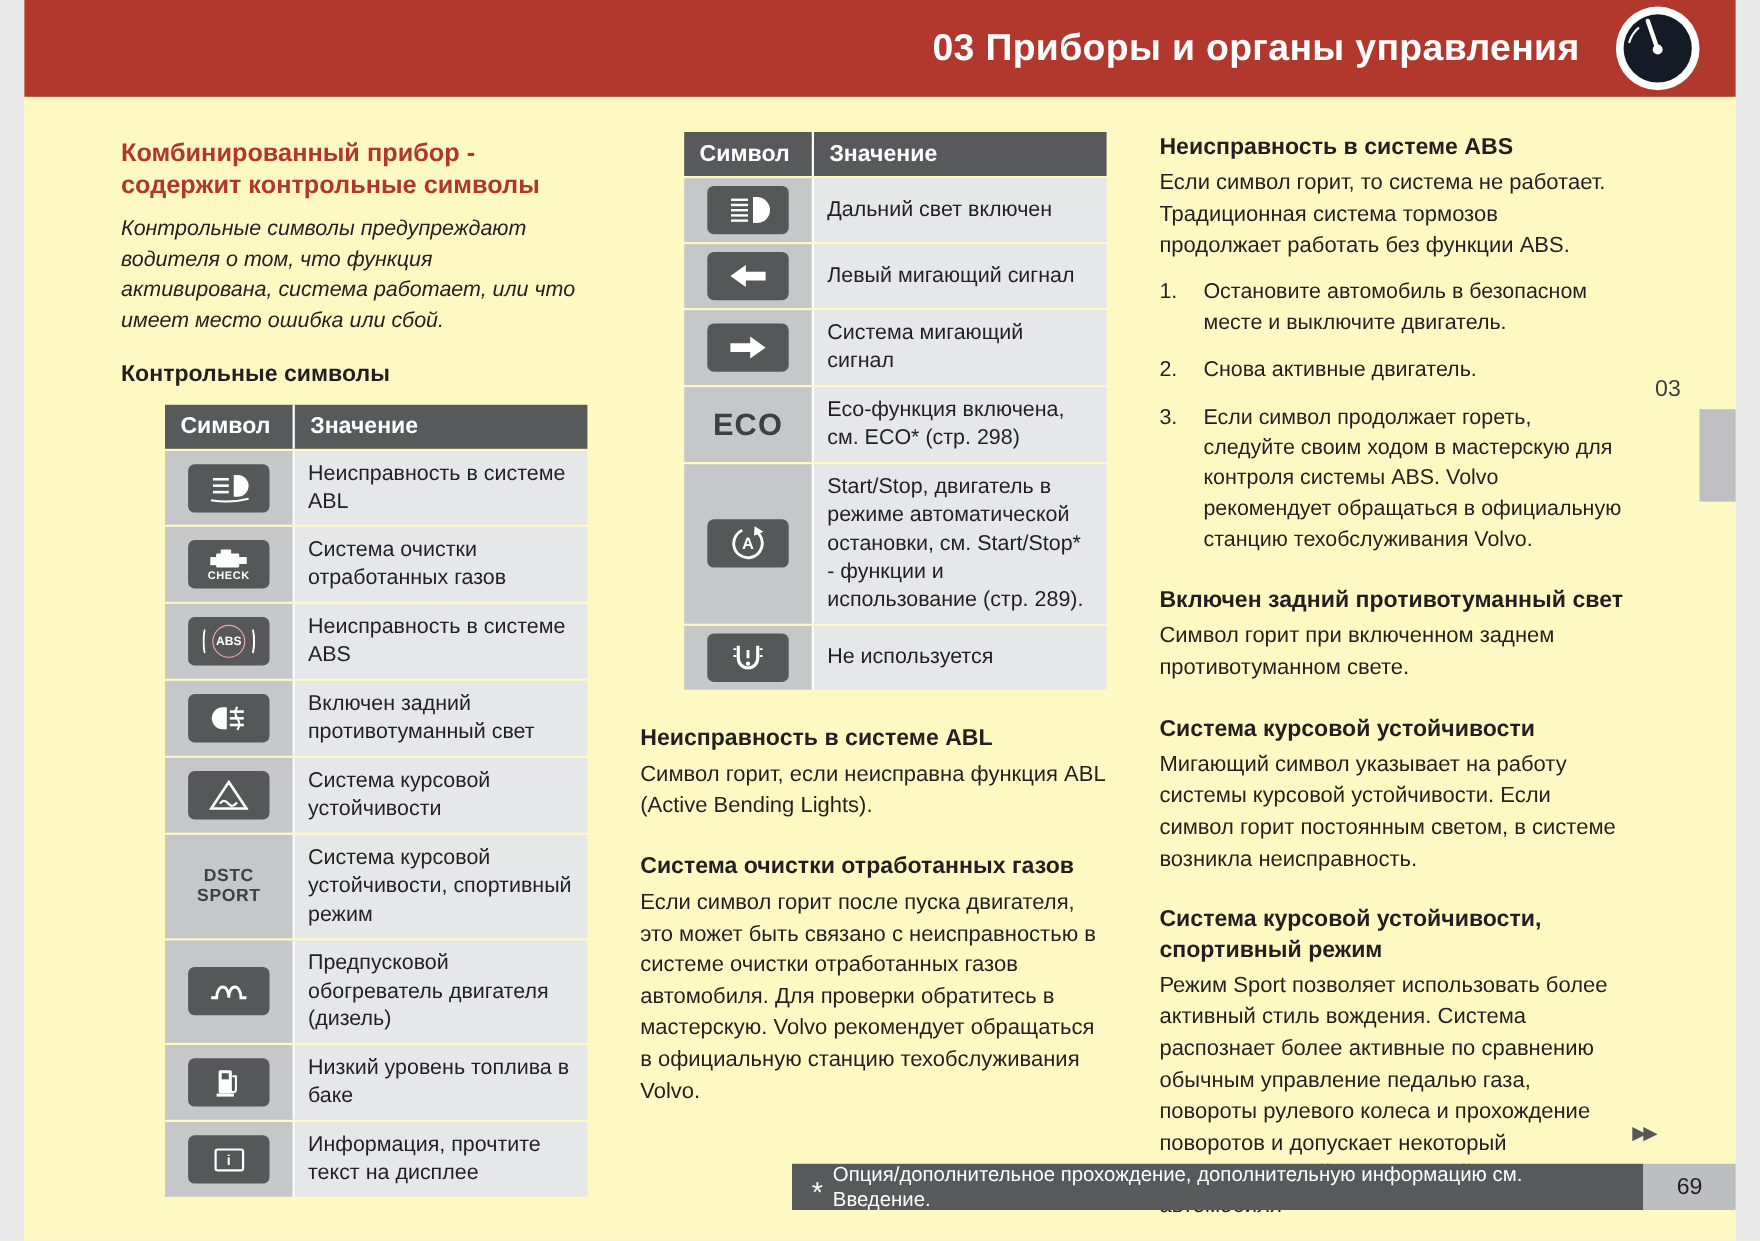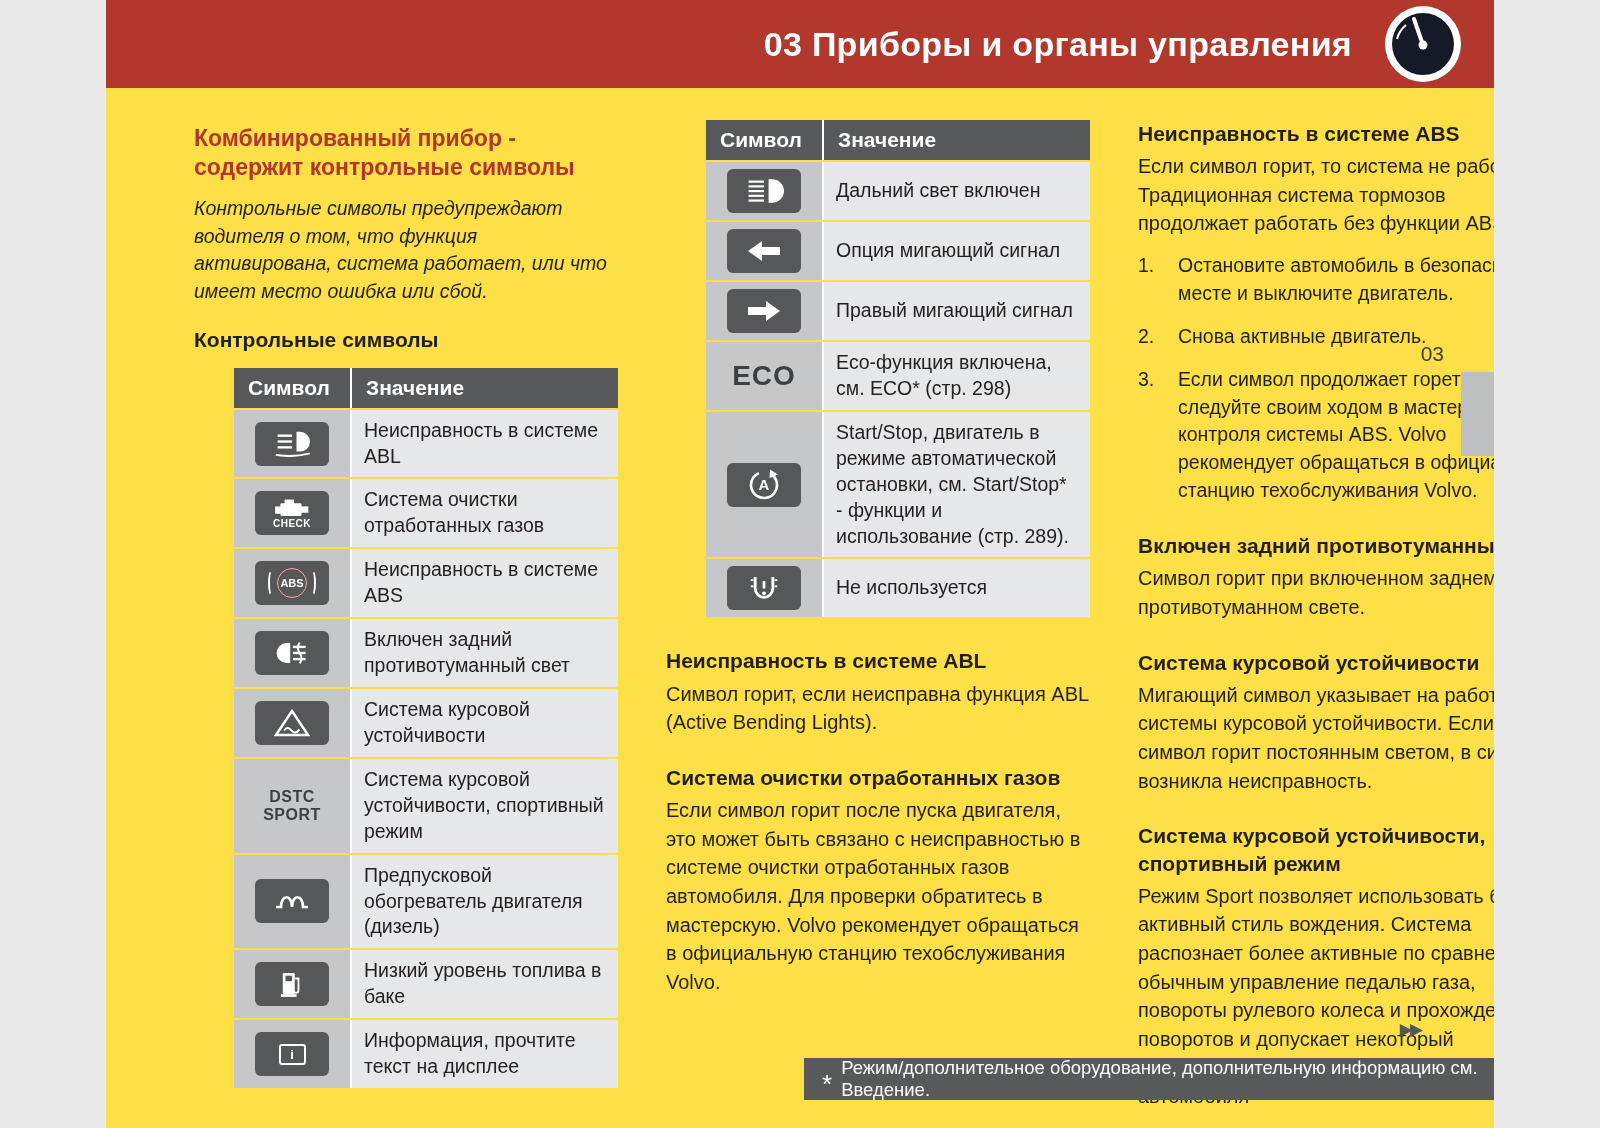--- a/index.html
+++ b/index.html
@@ -1,18 +1,18 @@
 <!DOCTYPE html>
 <html><head>
 <meta charset="utf-8">
 <style>
   * { box-sizing: border-box; }
   html,body { margin:0; padding:0; }
   body { font-family:"Liberation Sans", sans-serif; color:#231f20; background:#e9e9e9; }
-  .page { width:1388px; height:1128px; position:relative; background:#fde047; overflow:hidden; margin:0 auto; }
+  .page { width:1556px; height:1128px; position:relative; background:#fef9c3; overflow:hidden; margin:0 auto; }
 
   
   .topbar { position:absolute; left:0; top:0; right:0; height:88px; background:#b2382e; }
   .topbar h1 { position:absolute; right:142px; top:50%; transform:translateY(-50%);
                color:#fff; font-size:34px; font-weight:bold; margin:0; white-space:nowrap; letter-spacing:.3px; }
   .gauge { position:absolute; right:32px; top:5px; width:78px; height:78px; }
 
   
   .columns { position:absolute; left:88px; top:120px; width:1368px;
              display:grid; grid-template-columns:1fr 1fr 1fr; column-gap:48px; }
@@ -249,32 +249,32 @@
         </div>
 
         <div class="t-row">
           <div class="c1">
               <span class="tile">
             <svg viewBox="0 0 36 24" width="36" height="24">
               <polygon points="16,2 16,8 34,8 34,16 16,16 16,22 2,12" fill="#fff"></polygon>
             </svg>
           </span>
             </div>
-          <div class="c2">Опция мигающий сигнал</div>
+          <div class="c2">Левый мигающий сигнал</div>
         </div>
 
         <div class="t-row">
           <div class="c1">
               <span class="tile">
             <svg viewBox="0 0 36 24" width="36" height="24">
               <polygon points="20,2 20,8 2,8 2,16 20,16 20,22 34,12" fill="#fff"></polygon>
             </svg>
           </span>
             </div>
-          <div class="c2">Правый мигающий сигнал</div>
+          <div class="c2">Система мигающий сигнал</div>
         </div>
 
         <div class="t-row">
           <div class="c1">
             <span class="eco">ECO</span>
           </div>
           <div class="c2">Eco-функция включена, см. ECO* (стр. 298)</div>
         </div>
 
         <div class="t-row">
@@ -359,17 +359,17 @@
     </section>
   </div>
 
   <div class="chapter-num">03</div>
   <div class="side-tab"></div>
 
   <div class="continue">▶▶</div>
 
   <div class="footer-bar">
     <span class="star">*</span>
-    <span>Режим/дополнительное оборудование, дополнительную информацию см. Введение.</span>
+    <span>Опция/дополнительное прохождение, дополнительную информацию см. Введение.</span>
   </div>
   <div class="page-box">69</div>
 
 </div>
 
 </body></html>

